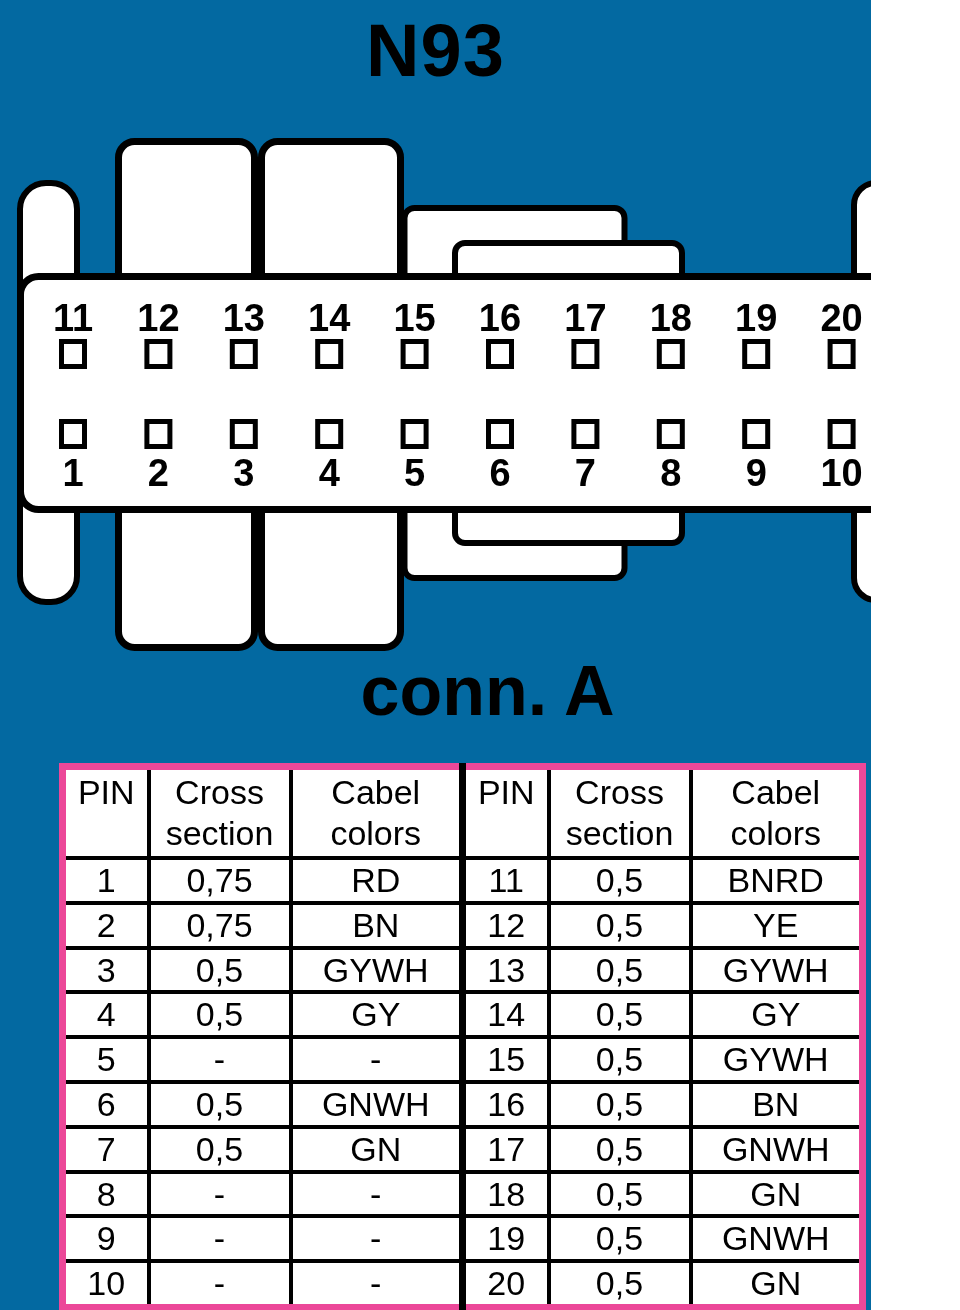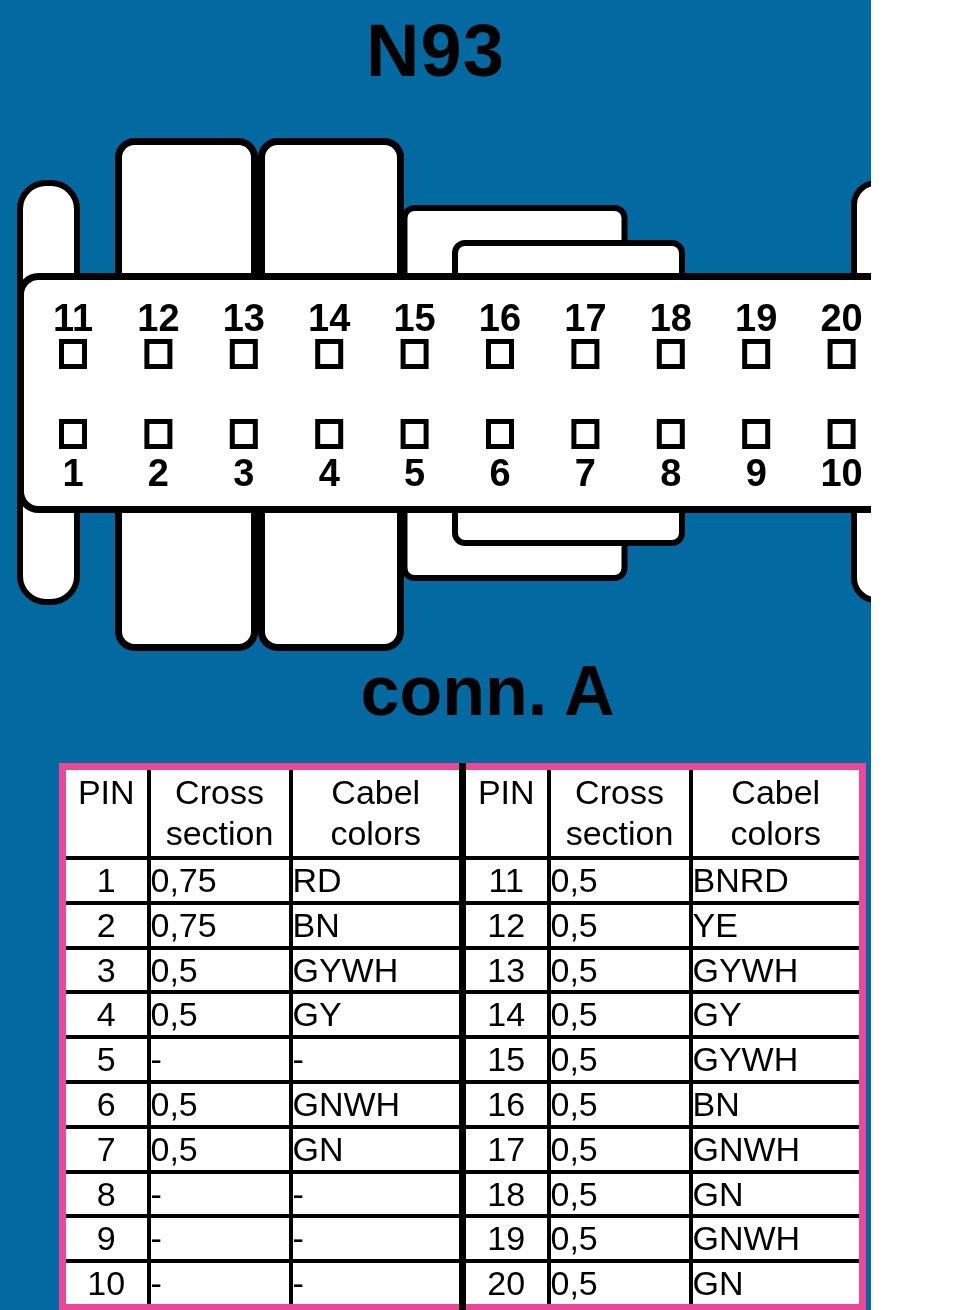--- a/index.html
+++ b/index.html
@@ -33,21 +33,21 @@
   table.pin-table th, table.pin-table td {
     border:4px solid #000; overflow:hidden; white-space:nowrap;
     font-weight:400; padding:0;
   }
   table.pin-table th {
     height:84px; vertical-align:top; padding-top:2px;
     text-align:center; white-space:normal;
   }
   table.pin-table td { height:36px; vertical-align:middle; }
   td.c-pin  { text-align:center; }
-  td.c-left { text-align:left; padding-left:8px; }
+  td.c-left { text-align:center; padding-left:8px; }
   .divider-left { border-left:7px solid #000 !important; }
 </style>
 </head>
 <body>
 
 <div class="page">
 
   <div class="title">N93</div>
 
   <svg class="diagram" width="960" height="560" viewBox="0 115 960 560" xmlns="http://www.w3.org/2000/svg">

